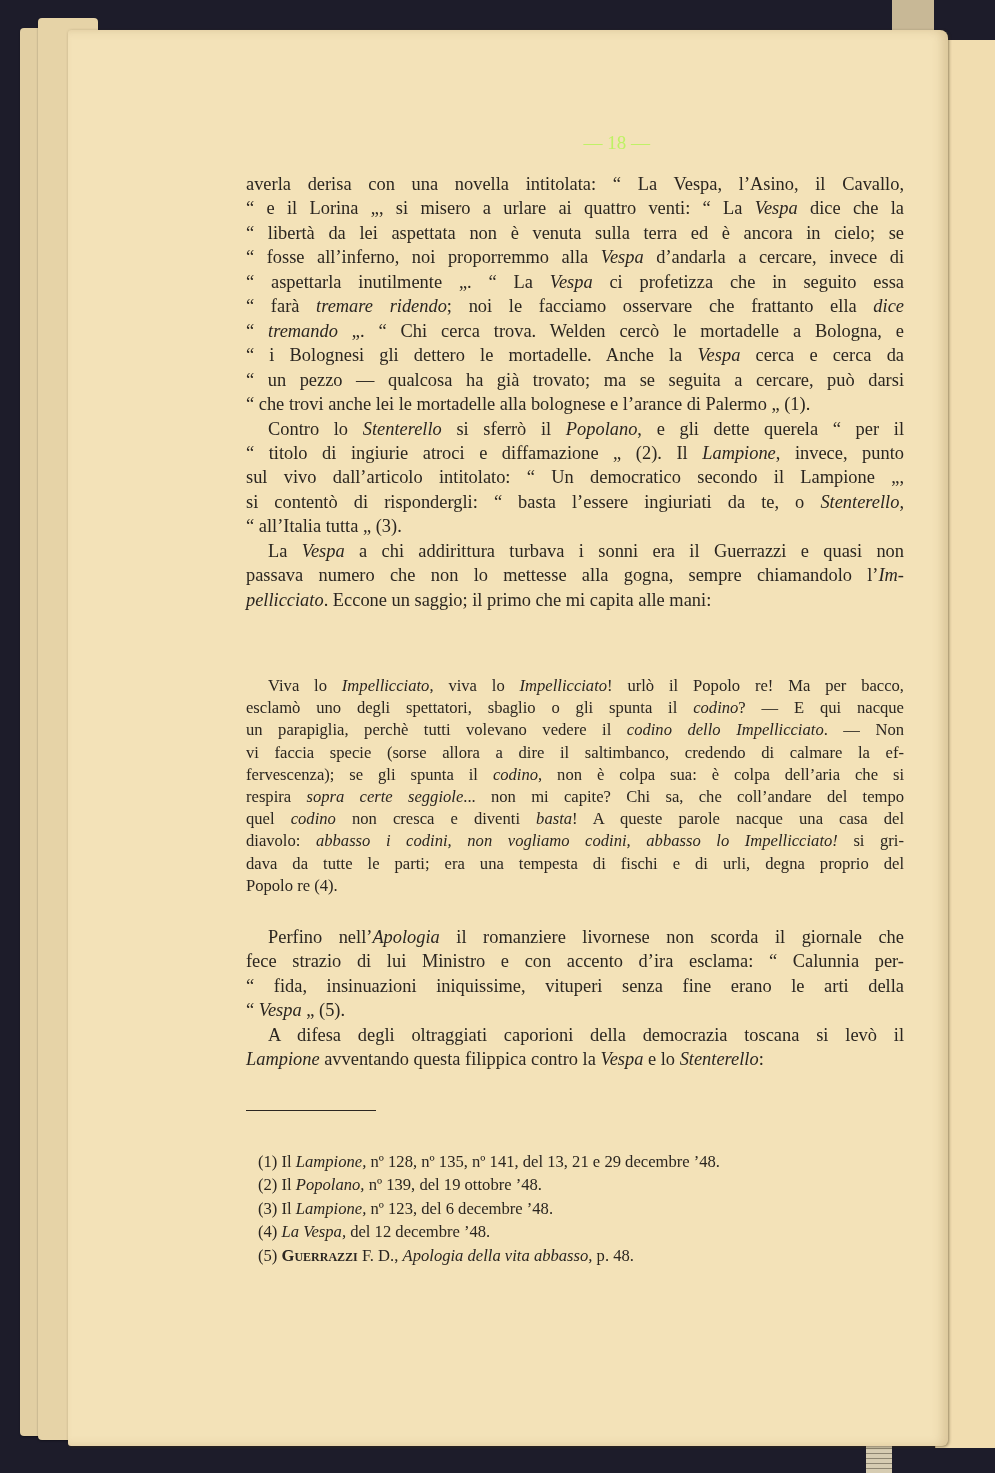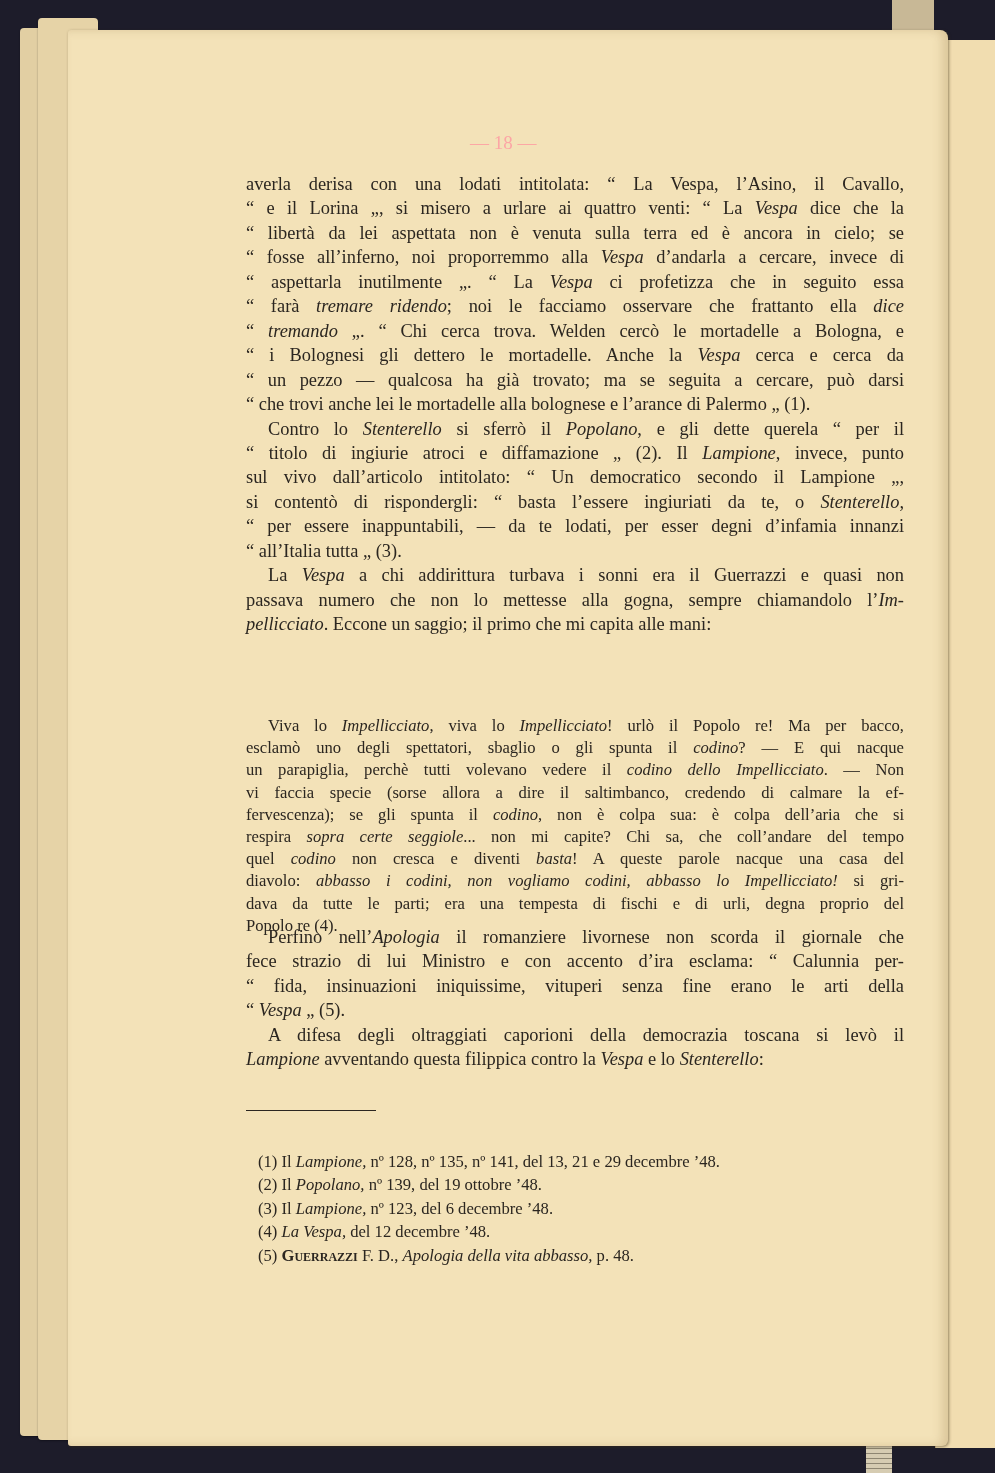--- a/index.html
+++ b/index.html
@@ -35,29 +35,29 @@
       box-shadow: 1px 1px 3px rgba(60,45,20,0.5), inset -6px 0 10px rgba(150,120,70,0.25);
     }
     .text {
       position: absolute; left: 246px; width: 658px;
       color: #2b2620;
       font-size: 18.4px;
       line-height: 24.45px;
       text-align: justify;
     }
     .page-number {
-      position: absolute; left: 470px; top: 132px; width: 180px; text-align: left;
-      font-size: 19px; color: #fca5a5;
+      position: absolute; left: 470px; top: 132px; width: 180px; text-align: right;
+      font-size: 19px; color: #bef264;
     }
     .body-top { top: 172px; }
     .line { display: block; text-align: justify; text-align-last: justify; white-space: nowrap; }
     .line.last { text-align-last: left; }
     .quote {
       position: absolute; left: 246px; width: 658px; top: 675px;
-      font-size: 16.6px; line-height: 22.2px; color: #2b2620; margin-top: 40px;
+      font-size: 16.6px; line-height: 22.2px; color: #2b2620;
     }
     .body-bottom { top: 925px; }
     .rule {
       position: absolute; left: 246px; top: 1110px; width: 130px; height: 0;
       border-top: 1.3px solid #2b2620;
     }
     .notes {
       position: absolute; left: 258px; top: 1150px; width: 640px;
       font-size: 16.6px; line-height: 23.4px; color: #2b2620;
     }
@@ -71,35 +71,34 @@
 <div class="backdrop-tab"></div>
 <div class="backdrop-tab-bottom"></div>
 <div class="sheet sheet-back2"></div>
 <div class="sheet sheet-back1"></div>
 <div class="right-page"></div>
 <div class="page"></div>
 
 <div class="page-number">— 18 —</div>
 
 <div class="text body-top">
-    <span class="line">averla derisa con una lodati intitolata: “ La Vespa, l’Asino, il Cavallo,</span>
+    <span class="line">averla derisa con una novella intitolata: “ La Vespa, l’Asino, il Cavallo,</span>
     <span class="line">“ e il Lorina „, si misero a urlare ai quattro venti: “ La <i>Vespa</i> dice che la</span>
     <span class="line">“ libertà da lei aspettata non è venuta sulla terra ed è ancora in cielo; se</span>
     <span class="line">“ fosse all’inferno, noi proporremmo alla <i>Vespa</i> d’andarla a cercare, invece di</span>
     <span class="line">“ aspettarla inutilmente „. “ La <i>Vespa</i> ci profetizza che in seguito essa</span>
     <span class="line">“ farà <i>tremare ridendo</i>; noi le facciamo osservare che frattanto ella <i>dice</i></span>
     <span class="line">“ <i>tremando</i> „. “ Chi cerca trova. Welden cercò le mortadelle a Bologna, e</span>
     <span class="line">“ i Bolognesi gli dettero le mortadelle. Anche la <i>Vespa</i> cerca e cerca da</span>
     <span class="line">“ un pezzo — qualcosa ha già trovato; ma se seguita a cercare, può darsi</span>
     <span class="line last">“ che trovi anche lei le mortadelle alla bolognese e l’arance di Palermo „ (1).</span>
     <span class="line" style="padding-left: 22px;">Contro lo <i>Stenterello</i> si sferrò il <i>Popolano</i>, e gli dette querela “ per il</span>
     <span class="line">“ titolo di ingiurie atroci e diffamazione „ (2). Il <i>Lampione</i>, invece, punto</span>
     <span class="line">sul vivo dall’articolo intitolato: “ Un democratico secondo il Lampione „,</span>
     <span class="line">si contentò di rispondergli: “ basta l’essere ingiuriati da te, o <i>Stenterello,</i></span>
-    <span class="line">“ per essere inappuntabili, — da te lodati, per esser degni d’infamia innanzi</span>
     <span class="line last">“ all’Italia tutta „ (3).</span>
     <span class="line" style="padding-left: 22px;">La <i>Vespa</i> a chi addirittura turbava i sonni era il Guerrazzi e quasi non</span>
     <span class="line">passava numero che non lo mettesse alla gogna, sempre chiamandolo l’<i>Im-</i></span>
     <span class="line last"><i>pellicciato</i>. Eccone un saggio; il primo che mi capita alle mani:</span>
   </div>
 <div class="quote">
     <span class="line" style="padding-left: 22px;">Viva lo <i>Impellicciato</i>, viva lo <i>Impellicciato</i>! urlò il Popolo re! Ma per bacco,</span>
     <span class="line">esclamò uno degli spettatori, sbaglio o gli spunta il <i>codino</i>? — E qui nacque</span>
     <span class="line">un parapiglia, perchè tutti volevano vedere il <i>codino dello Impellicciato</i>. — Non</span>
     <span class="line">vi faccia specie (sorse allora a dire il saltimbanco, credendo di calmare la ef-</span>

